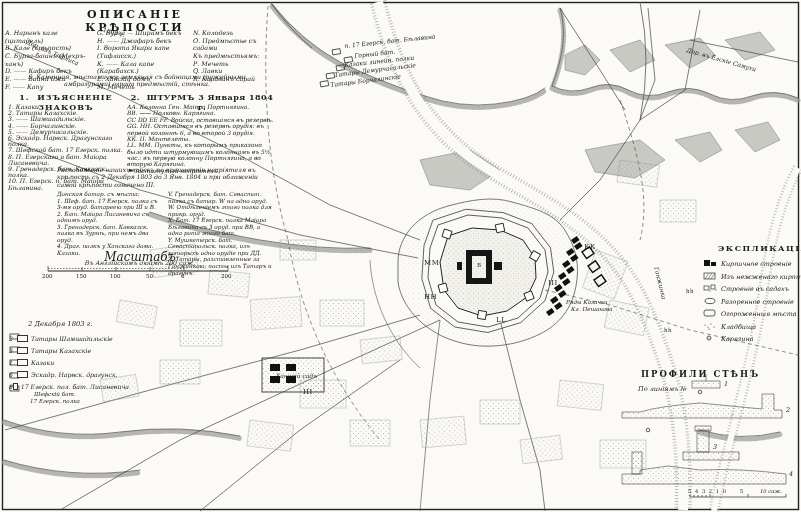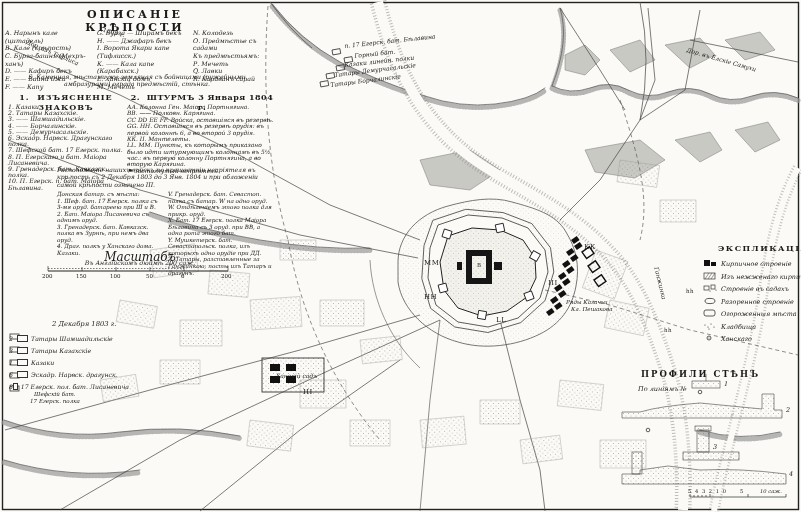--- a/index.html
+++ b/index.html
@@ -20,21 +20,21 @@
   .signs-items{left:8px;top:104px;width:118px;font-size:6.2px;font-style:italic;line-height:1.0;}
   .assault-items{left:127px;top:104px;width:150px;font-size:5.9px;font-style:italic;line-height:1.08;}
   .note2{left:57px;top:166px;width:216px;font-size:6.1px;font-style:italic;line-height:1.2;}
   .pos-left{left:57px;top:191px;width:106px;font-size:5.7px;font-style:italic;line-height:1.15;}
   .pos-right{left:168px;top:191px;width:106px;font-size:5.7px;font-style:italic;line-height:1.15;}
   
   .scale-title{left:88px;top:250px;width:104px;text-align:center;font-size:12px;font-style:italic;}
   .scale-sub{left:68px;top:259px;width:144px;text-align:center;font-size:6.2px;font-style:italic;}
   .sn{position:absolute;z-index:3;font-size:5.5px;}
   
-  .dec-h{left:28px;top:320px;font-size:6.8px;font-style:italic;margin-left:24px;}
+  .dec-h{left:28px;top:320px;font-size:6.8px;font-style:italic;}
   .dec-items{left:9px;top:332px;width:120px;font-size:6.2px;}
   .dec-row{display:flex;align-items:center;height:12px;}
   .dec-num{width:8px;font-style:italic;}
   .dec-sym{width:9px;height:5px;border:0.8px solid #333;margin-right:3px;background:#fbfaf6;}
   .dec-lab{font-style:italic;white-space:nowrap;}
   
   .exp-h{left:718px;top:243px;font-size:8px;font-weight:bold;letter-spacing:1.5px;}
   .exp-items{left:703px;top:258px;width:96px;font-size:6.4px;}
   .exp-row{display:flex;align-items:center;height:12.5px;}
   .exp-sym{width:18px;flex:0 0 18px;}
@@ -455,21 +455,21 @@
             <circle cx="11" cy="6" r="0.6" fill="#333"></circle>
             <circle cx="6" cy="8" r="0.6" fill="#333"></circle>
           </svg></span>
       <span class="exp-lab">Кладбища</span>
     </div>
     <div class="exp-row">
       <span class="exp-sym"><svg width="16" height="10">
             <circle cx="6" cy="5" r="2" fill="none" stroke="#333" stroke-width="0.8"></circle>
             <circle cx="6" cy="5" r="0.5" fill="#333"></circle>
           </svg></span>
-      <span class="exp-lab">Ханскаго</span>
+      <span class="exp-lab">Карягина</span>
     </div>
   </div>
 
   <div class="txt prof-h">ПРОФИЛИ СТѢНЪ</div>
   <div class="txt prof-sub">По линіямъ №</div>
   <span class="pn" style="left:724px;top:380px;">1</span>
   <span class="pn" style="left:786px;top:406px;">2</span>
   <span class="pn" style="left:713px;top:443px;">3</span>
   <span class="pn" style="left:789px;top:470px;">4</span>
   <span class="txt prof-ticks">5 4 3 2 1 0</span>

